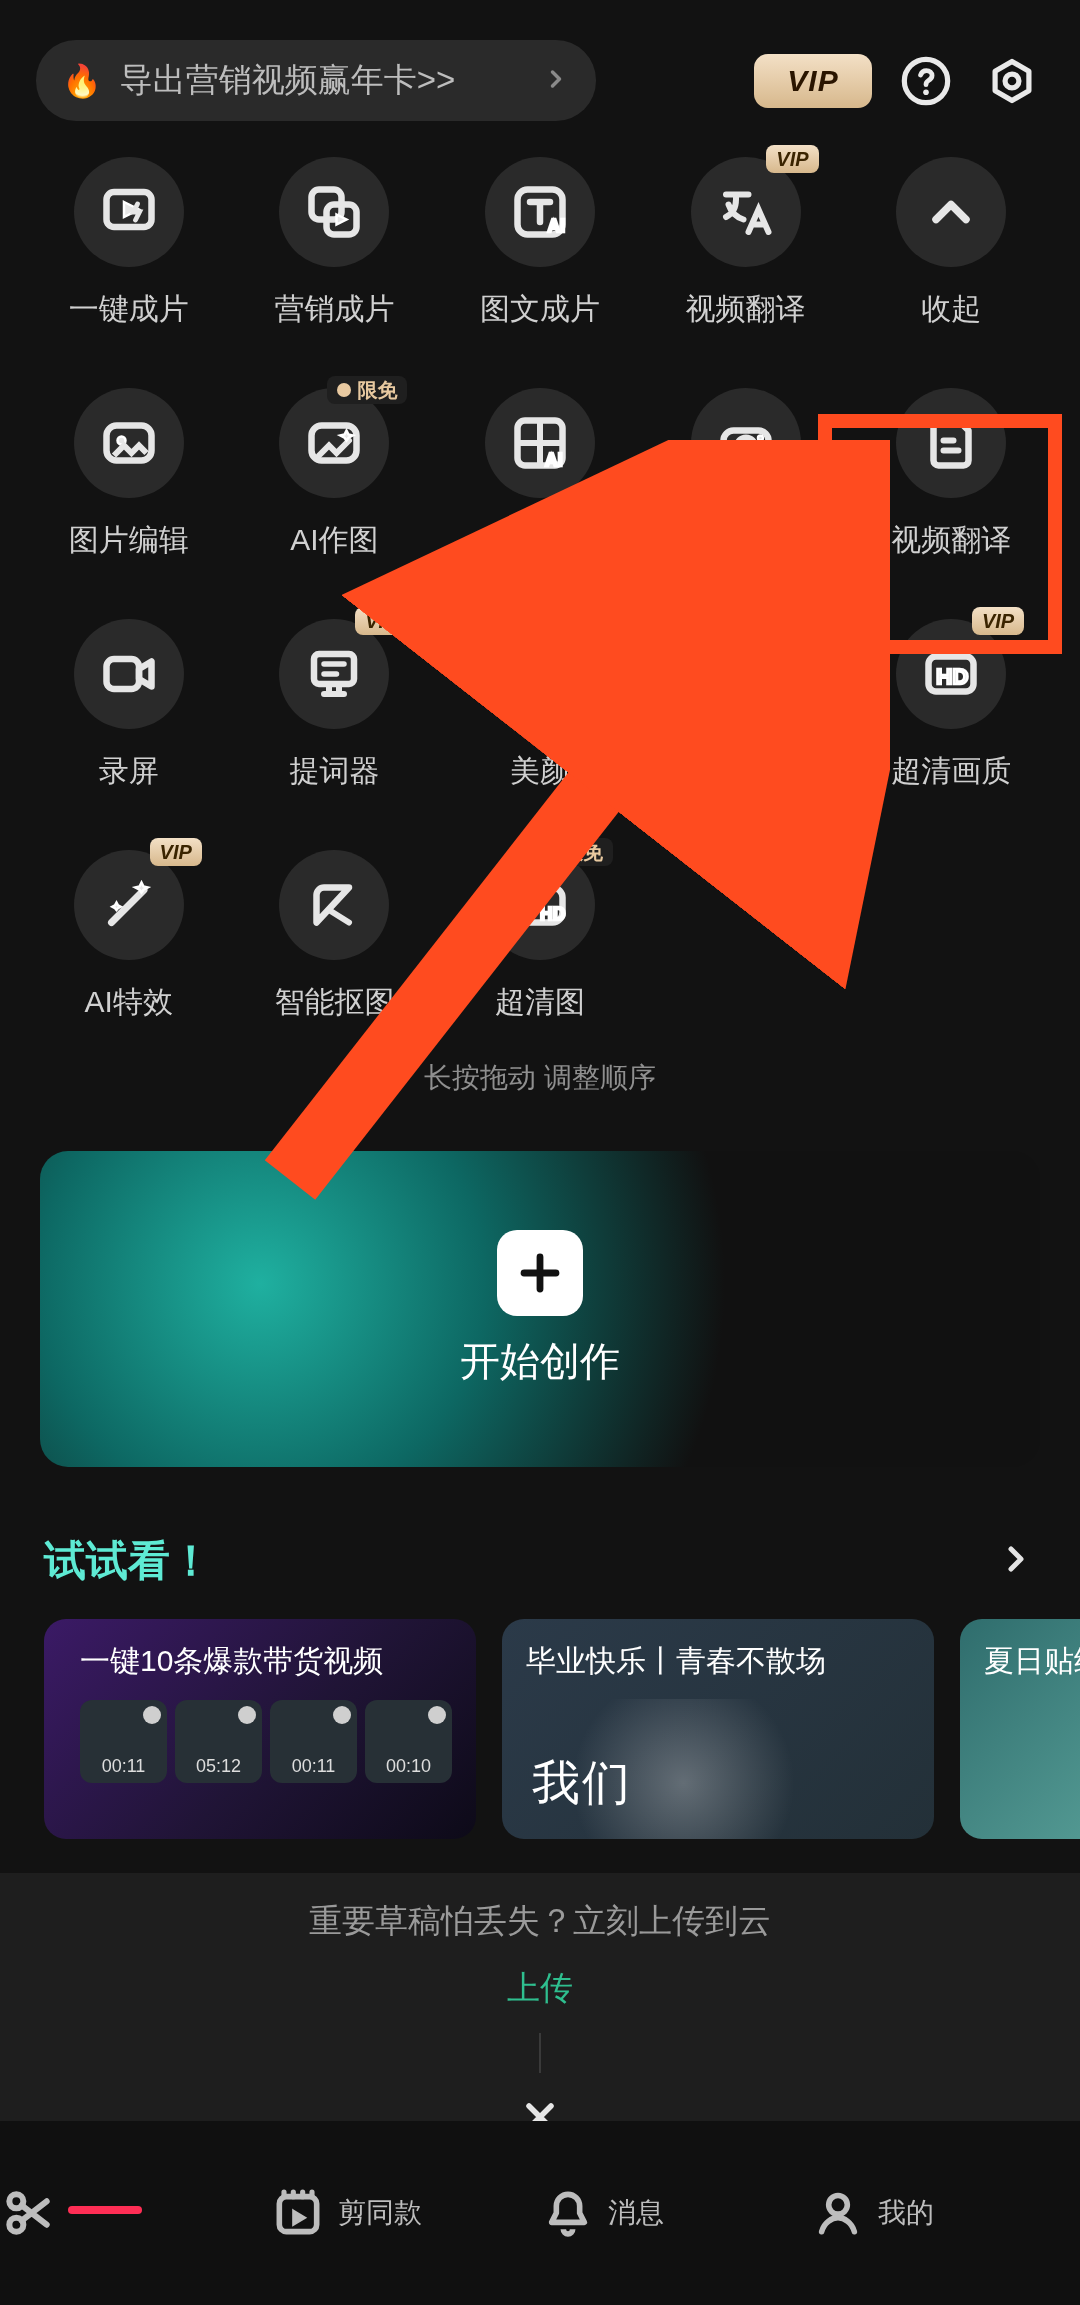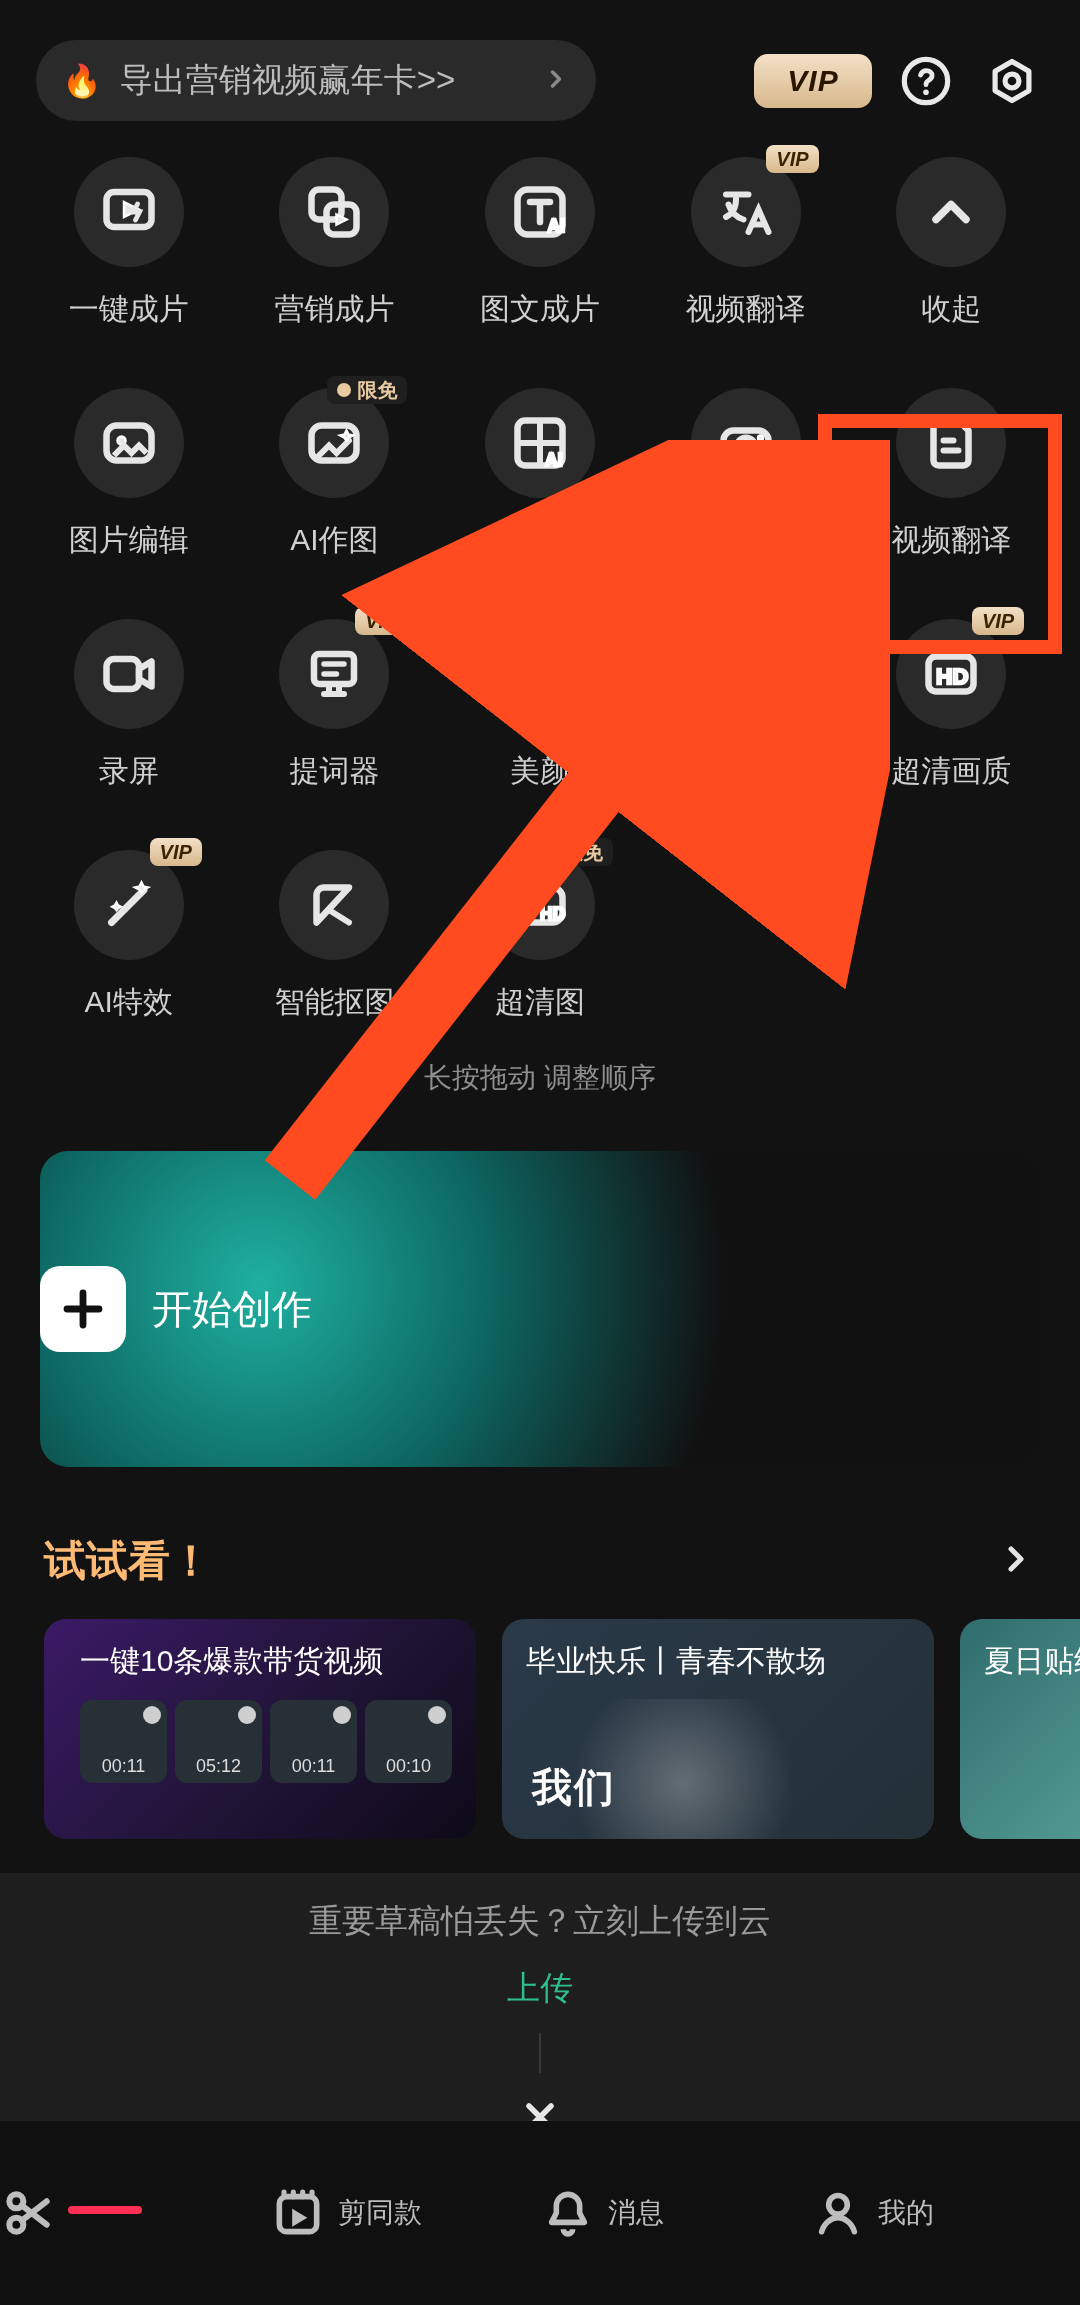--- a/index.html
+++ b/index.html
@@ -29,39 +29,39 @@
   .b-free::before{ content:""; width:14px; height:14px; border-radius:50%; background:#e8c9a0; display:inline-block;}
   .dot-notice { position:absolute; top:-2px; right:2px; width:16px; height:16px; border-radius:50%; background:#ffb300; }
 
   .reorder-hint { text-align:center; color:#8f8f8f; font-size:28px; margin-top:36px; }
 
   
   .highlight-box { position:absolute; border:14px solid #ff4b1f; pointer-events:none; }
   .arrow-svg { position:absolute; pointer-events:none; }
 
   
-  .create-card { margin: 54px 40px 0 40px; height: 316px; border-radius: 28px; background: radial-gradient(circle at 22% 42%, #1fb0a0 0%, #0d6863 28%, #111 58%), radial-gradient(circle at 92% 88%, #d42b6c 0%, #6e1846 22%, #111 50%); display:flex; align-items:center; justify-content:flex-start; flex-direction:row; gap:26px; }
+  .create-card { margin: 54px 40px 0 40px; height: 316px; border-radius: 28px; background: radial-gradient(circle at 22% 42%, #1fb0a0 0%, #0d6863 28%, #111 58%), radial-gradient(circle at 92% 88%, #d42b6c 0%, #6e1846 22%, #111 50%); display:flex; align-items:center; justify-content:center; flex-direction:column; gap:18px; }
   .plus-btn { width:86px; height:86px; border-radius:20px; background:#fff; display:flex; align-items:center; justify-content:center; color:#111; }
   .plus-btn svg { width:48px; height:48px; }
   .create-label { color:#fff; font-size:40px; font-weight:500; }
 
   
   .try-head { display:flex; align-items:center; justify-content:space-between; padding: 66px 44px 30px 44px; }
-  .try-title { font-size:42px; font-weight:600; color:#fdba74; }
+  .try-title { font-size:42px; font-weight:600; color:#5eead4; }
   .try-row { display:flex; gap:26px; padding: 0 0 0 44px; overflow:hidden; }
   .try-card { width:432px; height:220px; border-radius:22px; padding:22px 24px; color:#fff; position:relative; flex:0 0 auto; }
   .try-card .title { font-size:30px; font-weight:500; }
   .tc1 { background: linear-gradient(135deg,#3b1a66,#201436 55%,#0d0a18); padding-left: 36px; }
   .tc1 .thumbs { margin-top:18px; display:flex; gap:8px; }
   .thumb { width:94px; height:83px; border-radius:12px; background:#273036; position:relative; }
   .thumb::after{ content:""; position:absolute; top:6px; right:6px; width:18px; height:18px; border-radius:50%; background:#cfcfcf; }
   .thumb .time { position:absolute; bottom:6px; left:0; right:0; text-align:center; font-size:18px; color:#ddd; }
   .tc2 { background: linear-gradient(135deg,#2b3a49,#233038); }
   .tc2 .art { position:absolute; inset:auto 0 0 0; height:140px; background: radial-gradient(circle at 42% 60%, rgba(255,255,255,.28), transparent 42%); }
-  .tc2 .cal { position:absolute; left:30px; bottom:24px; font-size:40px; font-weight:700; color:#fff; letter-spacing:2px; }
+  .tc2 .cal { position:absolute; left:30px; bottom:24px; font-size:48px; font-weight:400; color:#fff; letter-spacing:2px; }
   .tc3 { background: linear-gradient(135deg,#2f6d6d,#5aa29a); width:200px; }
 
   
   .draft-bar { margin-top:34px; display:flex; align-items:center; padding: 26px 40px; gap:22px; background:#1e1e1e;flex-direction:column; }
   .draft-text { flex:1; font-size:33px; color:#9a9a9a; }
   .upload-link { color:#2fbf8f; font-size:33px; }
   .vline { width:2px; height:40px; background:#3a3a3a; }
   .close-x svg { width:44px; height:44px; stroke:#bdbdbd; }
 
   

